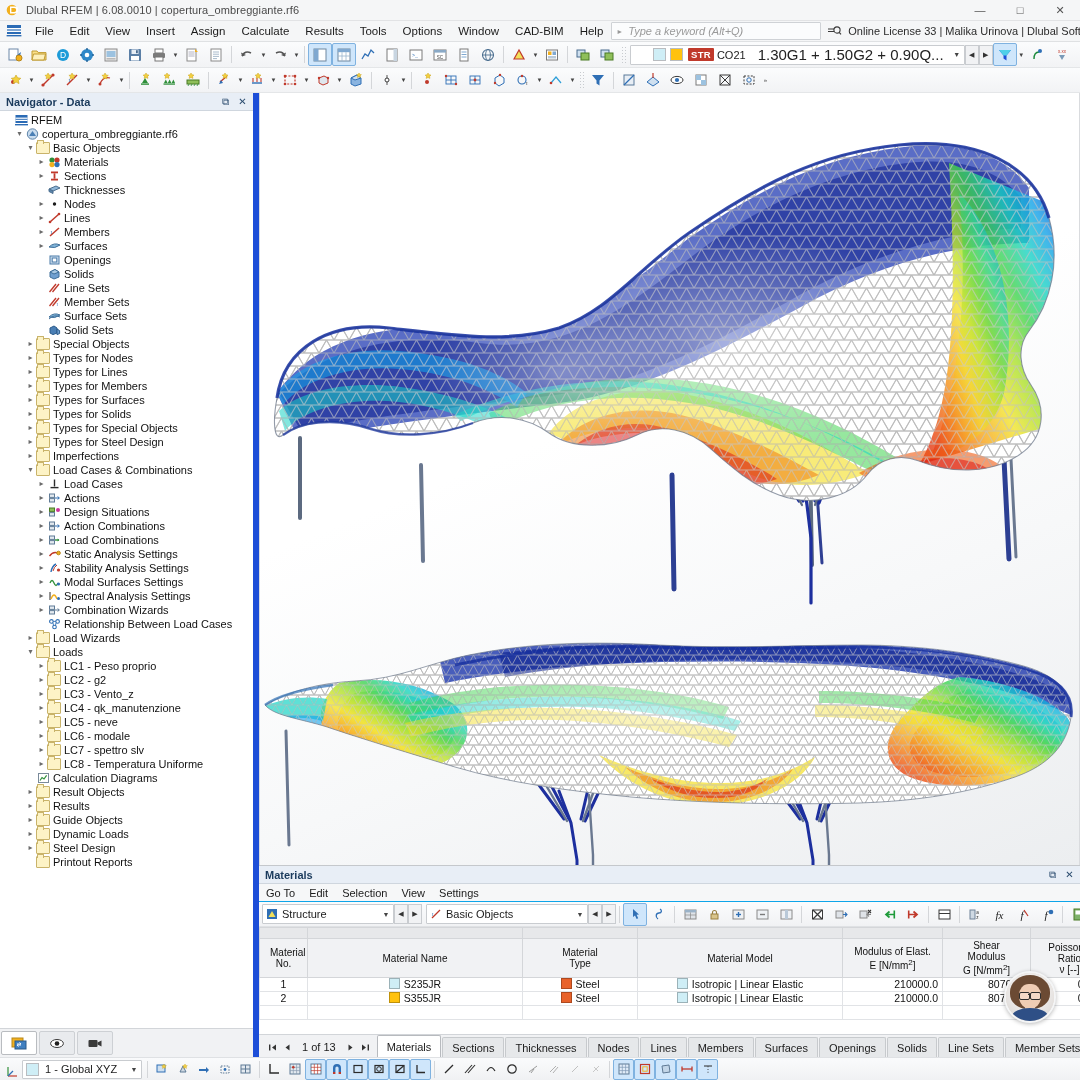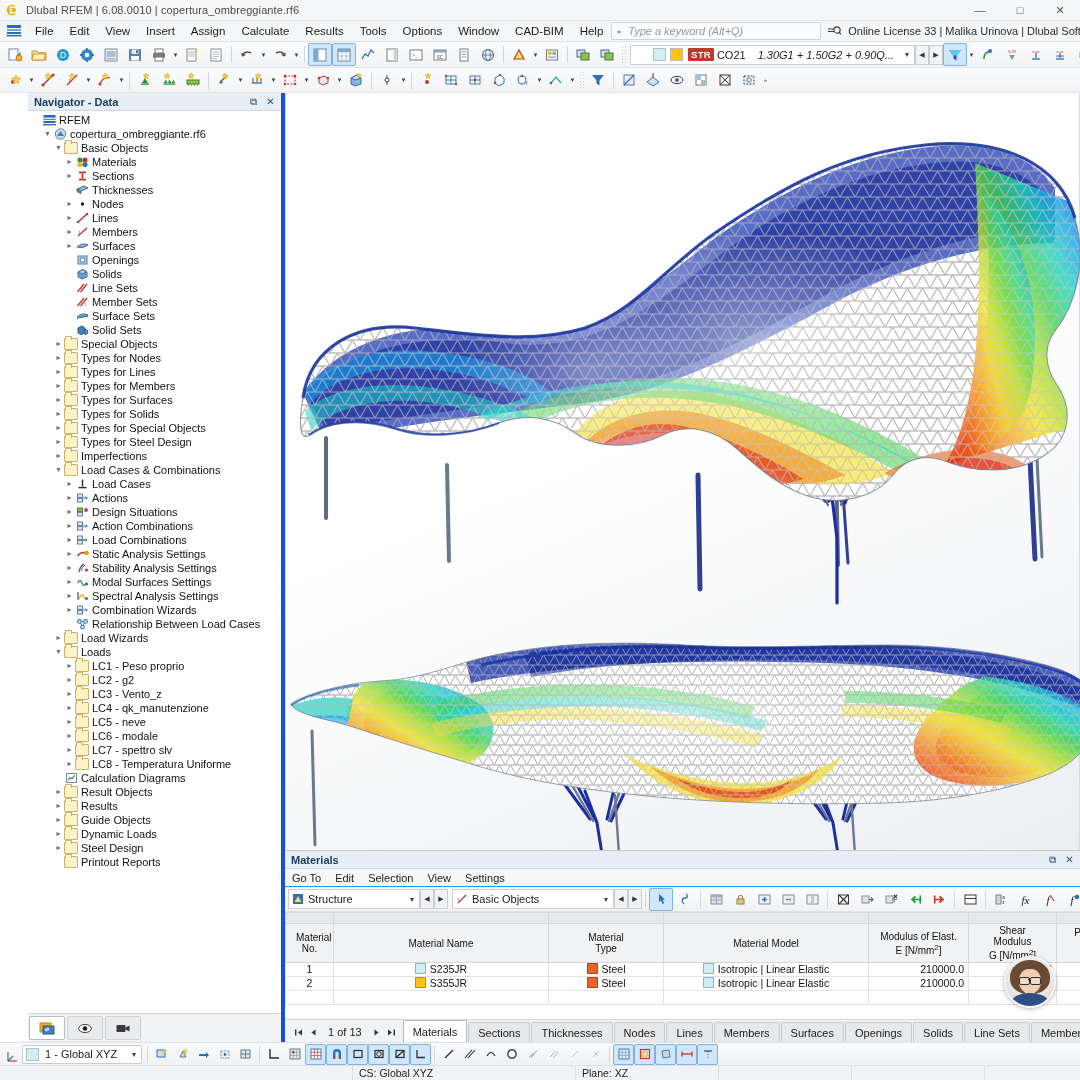--- a/index.html
+++ b/index.html
@@ -36,29 +36,29 @@
   .tbtn.act{background:#cfe6fb;border-color:#7fb2e0;}
   .tsep{width:1px;height:17px;background:#d4d6d9;margin:0 3px;flex:0 0 auto;}
   .tcaret{width:9px;height:21px;display:flex;align-items:center;justify-content:center;font-size:6px;color:#444;flex:0 0 auto;}
   .tgrip{width:5px;height:18px;flex:0 0 auto;
     background-image:radial-gradient(#c3c6ca 40%, transparent 41%);
     background-size:3px 3px;opacity:.9;margin:0 2px;}
   .combo-str{display:flex;align-items:center;height:18px;border:1px solid #c9ccd0;background:#fff;border-radius:1px;flex:0 0 auto;}
   .sw{width:11px;height:11px;margin:0 2px;border:1px solid #b9bcc0;}
   .strtag{background:#c0392b;color:#fff;font-size:9.5px;font-weight:bold;padding:1px 3px;margin:0 3px;border-radius:1px;letter-spacing:.3px;}
   .cotxt{font-size:11px;padding:0 6px 0 0;white-space:nowrap;}
-  .cotxt2{font-size:11px;padding:0 6px;white-space:nowrap;color:#222;font-style:italic;}
+  .cotxt2{font-size:15px;padding:0 6px;white-space:nowrap;color:#222;}
   .cbarrow{width:14px;text-align:center;font-size:7px;color:#444;}
   .spin{width:12px;height:18px;border:1px solid #c9ccd0;background:#f1f2f4;display:flex;align-items:center;justify-content:center;font-size:7px;color:#333;flex:0 0 auto;}
 
   
   .body{flex:1 1 auto;display:flex;min-height:0;position:relative;}
 
   
-  .nav{width:253px;flex:0 0 253px;display:flex;flex-direction:column;background:#fff;border-right:4px solid #1d4ed8;min-height:0;padding-left:28px;}
+  .nav{width:253px;flex:0 0 253px;display:flex;flex-direction:column;background:#fff;border-right:6px solid #1d4ed8;min-height:0;}
   .nav-head{height:17px;background:#e8eef6;display:flex;align-items:center;border-bottom:1px solid #cfd6de;flex:0 0 auto;}
   .nav-head .t{font-size:11px;font-weight:bold;color:#1a3a5c;padding-left:6px;}
   .nav-head .btns{margin-left:auto;display:flex;padding-right:3px;gap:2px;}
   .nhbtn{width:15px;height:14px;display:flex;align-items:center;justify-content:center;color:#2b4c6f;font-size:10px;}
   .tree{flex:1 1 auto;overflow:hidden;padding-top:2px;background:#fff;position:relative;}
   .trow{height:14px;display:flex;align-items:center;font-size:11px;color:#111;white-space:nowrap;line-height:14px;}
   .exp{width:11px;flex:0 0 11px;display:flex;align-items:center;justify-content:center;color:#6b6b6b;font-size:8px;}
   .ticon{width:14px;height:12px;flex:0 0 14px;margin-right:3px;display:flex;align-items:center;justify-content:center;}
   .tlabel{padding-right:4px;}
   
@@ -1852,22 +1852,14 @@
         </svg>
       </div>
     <div class="bbtn act">
         <svg width="14" height="14" viewBox="0 0 14 14">
           <text x="7" y="10" font-size="8" fill="#2b2b2b" text-anchor="middle" font-family="Liberation Serif">⋮</text>
           <line x1="3" y1="4" x2="11" y2="4" stroke="#2b2b2b"></line>
         </svg>
       </div>
   </div>
 
-  <div class="statusbar">
-    <div class="scell" style="width:340px;"></div>
-    <div class="scell" style="width:210px;">CS: Global XYZ</div>
-    <div class="scell" style="width:130px;">Plane: XZ</div>
-    <div class="scell" style="width:120px;"></div>
-    <div class="scell" style="width:120px;"></div>
-    <div class="scell" style="flex:1 1 auto;border-right:none;"></div>
-  </div>
 
 </div>
 
 </body></html>

